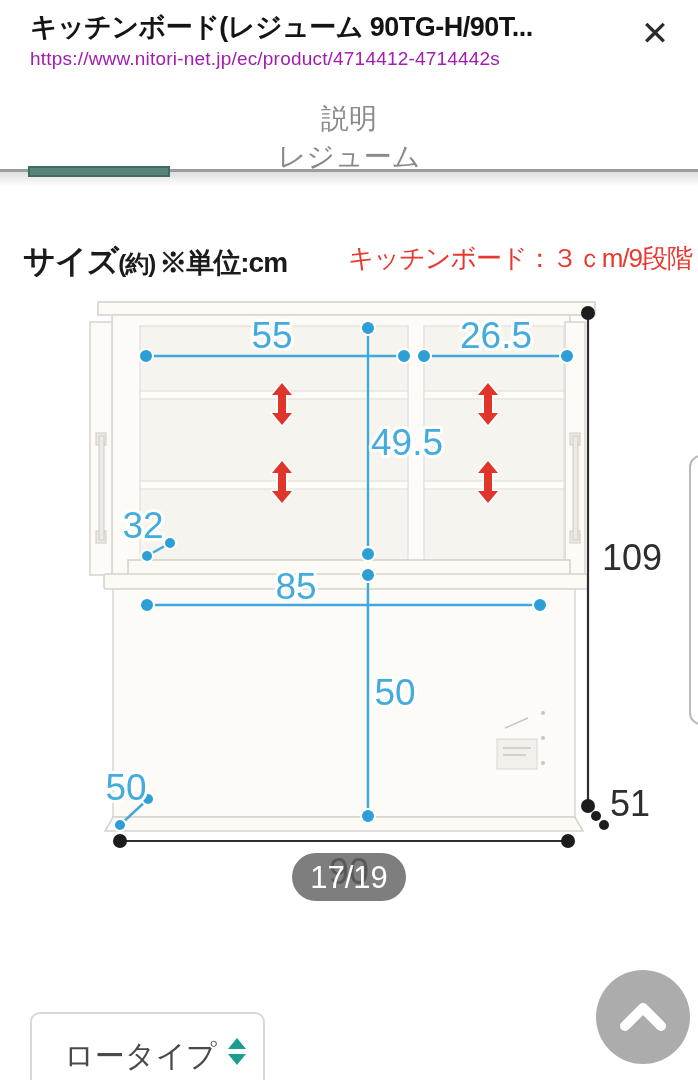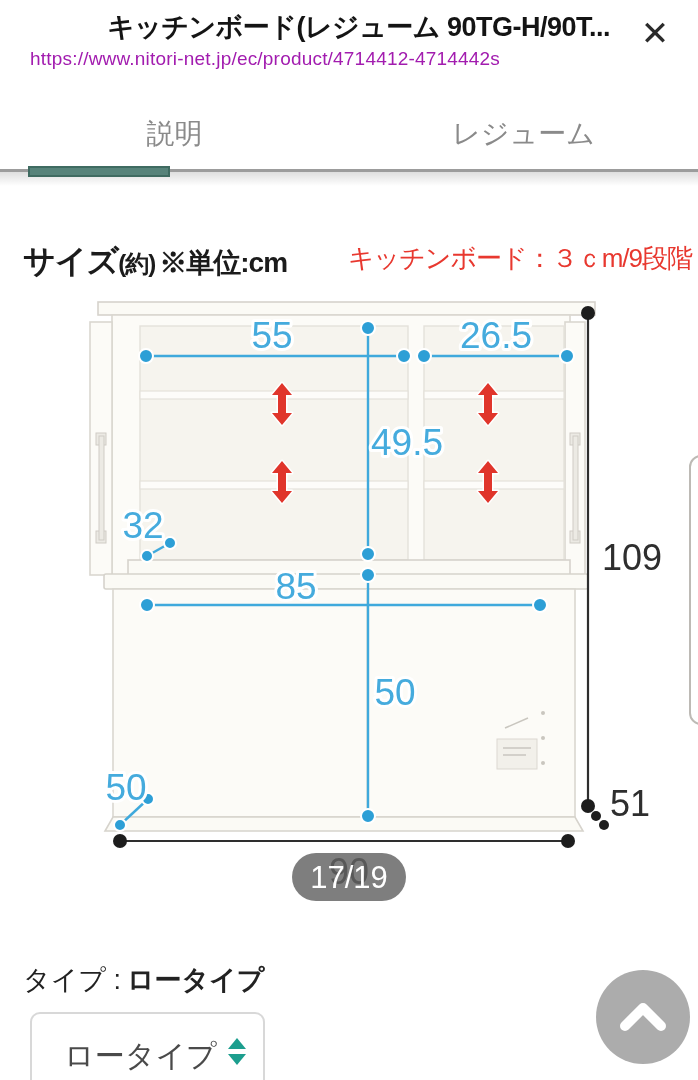--- a/index.html
+++ b/index.html
@@ -3,27 +3,27 @@
 <meta charset="utf-8">
 <style>
   * { margin:0; padding:0; box-sizing:border-box; }
   html,body { background:#fff; }
   body { width:698px; height:1080px; font-family:"Liberation Sans", sans-serif; }
   .screen { position:relative; width:698px; height:1080px; background:#fff; overflow:hidden; }
 
   
   .app-header { position:absolute; top:0; left:0; width:698px; height:100px; background:#fff; }
   .app-title { position:absolute; top:9px; left:30px; width:580px; font-size:27px; font-weight:bold;
-               color:#141414; white-space:nowrap; overflow:hidden; letter-spacing:-0.5px;text-align:right; }
+               color:#141414; white-space:nowrap; overflow:hidden; letter-spacing:-0.5px; }
   .app-url { position:absolute; top:48px; left:30px; font-size:19px; color:#a21caf; letter-spacing:0.2px; }
   .close-btn { position:absolute; top:8px; right:18px; width:50px; height:50px; border:none; background:transparent;
                font-size:34px; color:#2b2b2b; font-weight:200; cursor:pointer; line-height:50px; text-align:center; }
 
   
-  .tab-bar { position:absolute; top:100px; left:0; width:698px; height:67px; display:flex; background:#fff; }
+  .tab-bar { position:absolute; top:100px; left:0; width:698px; height:67px; display:flex; background:#fff;flex-direction:column; }
   .tab { flex:1; display:flex; align-items:center; justify-content:center; font-size:28px; color:#8a8a8a; cursor:pointer; }
   .tab-divider { position:absolute; top:169px; left:0; width:698px; height:3px; background:#9c9c9c; }
   .tab-shadow { position:absolute; top:172px; left:0; width:698px; height:14px;
                 background:linear-gradient(rgba(0,0,0,0.13), rgba(0,0,0,0)); }
   .tab-indicator { position:absolute; top:166px; left:28px; width:142px; height:11px;
                    background:#57837a; border:2px solid #3f6b61; }
 
   
   .size-heading { position:absolute; top:240px; left:23px; font-size:32px; font-weight:bold; color:#1b1b1b;
                   letter-spacing:-1px; white-space:nowrap; }
@@ -178,23 +178,20 @@
         <circle class="dim-k-dot" cx="604" cy="527" r="5"></circle>
     </g>
     <text class="dim-k-txt" x="602" y="272">109</text>
     <text class="dim-k-txt" x="349" y="586" text-anchor="middle">90</text>
     <text class="dim-k-txt" x="610" y="518">51</text>
 
     <rect class="pager-pill" x="292" y="555" width="114" height="48" rx="24"></rect>
     <text class="pager-txt" x="349" y="590" text-anchor="middle">17/19</text>
   </svg>
 
-  <div class="type-label">
-    <span>タイプ :</span><b>ロータイプ</b>
-  </div>
 
   <div class="type-select">
     <div class="type-select-value">ロータイプ</div>
     <div class="sort-arrows">
       <div class="tri-up"></div>
       <div class="tri-down"></div>
     </div>
   </div>
 
   <div class="side-tab"></div>

